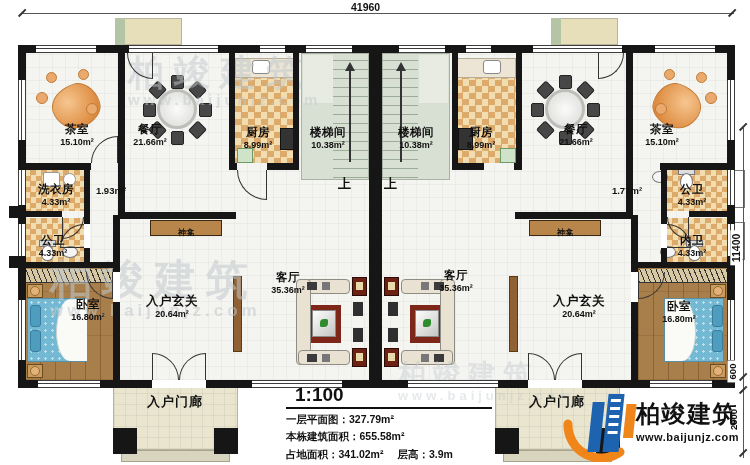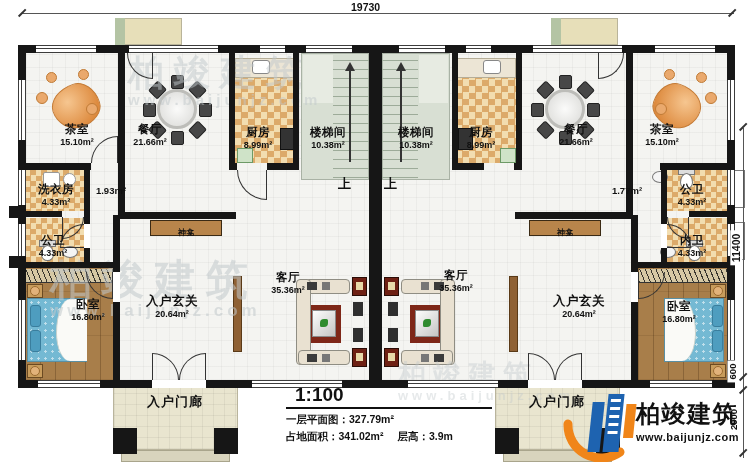--- a/index.html
+++ b/index.html
@@ -49,21 +49,21 @@
   .logo .w{font-weight:bold;font-size:11px;letter-spacing:.5px;white-space:nowrap;margin-top:1px}
 </style>
 </head>
 <body>
 
 <div class="stage">
 
   <i class="dimline" style="left:22px;top:13px;width:712px;height:1px"></i>
   <i class="tick" style="left:17px;top:12px"></i>
   <i class="tick" style="left:727px;top:12px"></i>
-  <div class="dim" style="left:348px;top:1px">19730</div>
+  <div class="dim" style="left:348px;top:1px">41960</div>
 
   <i class="dimline" style="left:743px;top:128px;width:1px;height:330px"></i>
   <i class="tick" style="left:738px;top:126px"></i>
   <i class="tick" style="left:738px;top:376px"></i>
   <i class="tick" style="left:738px;top:389px"></i>
   <i class="tick" style="left:738px;top:452px"></i>
   <div class="dim" style="left:719px;top:242px;transform:rotate(-90deg)">11400</div>
   <div class="dim" style="left:722px;top:366px;transform:rotate(-90deg);font-size:9.5px">600</div>
   <div class="dim" style="left:720px;top:414px;transform:rotate(-90deg);font-size:9.5px">2000</div>
 
@@ -334,20 +334,21 @@
   <div class="lbl" style="left:679px;top:296px"><span class="nm">卧室</span><span class="ar">16.80m²</span></div>
   <div class="lbl" style="left:579px;top:291px"><span class="nm" style="font-size:12.5px">入户玄关</span><span class="ar">20.64m²</span></div>
   <div class="lbl" style="left:456px;top:265px"><span class="nm">客厅</span><span class="ar">35.36m²</span></div>
   <div class="lbl" style="left:557px;top:392px"><span class="nm13">入户门廊</span></div>
 
   <div class="tb">
     <div class="trow">
       <span class="t2">1:100</span>
     </div>
     <div class="r"><span>一层平面图：</span><span>327.79m²</span></div>
+    <div class="r"><span>本栋建筑面积：</span><span>655.58m²</span></div>
     <div class="r"><span>占地面积：</span><span>341.02m²</span><span style="margin-left:14px">层高：</span><span>3.9m</span></div>
   </div>
 
   <div class="logo" style="left:556px;top:390px;width:88px;height:72px">
     <svg width="88" height="72" viewBox="0 0 88 72">
       <path d="M12 34 A33 33 0 0 0 64 62" stroke="#f08519" stroke-width="9" fill="none" stroke-linecap="round"></path>
       <g transform="skewX(-6)">
         <rect x="38" y="12" width="12" height="50" fill="#1e63b0"></rect>
         <rect x="53" y="4" width="16" height="58" fill="#1e63b0"></rect>
         <rect x="72" y="14" width="10" height="34" fill="#f08519"></rect>

